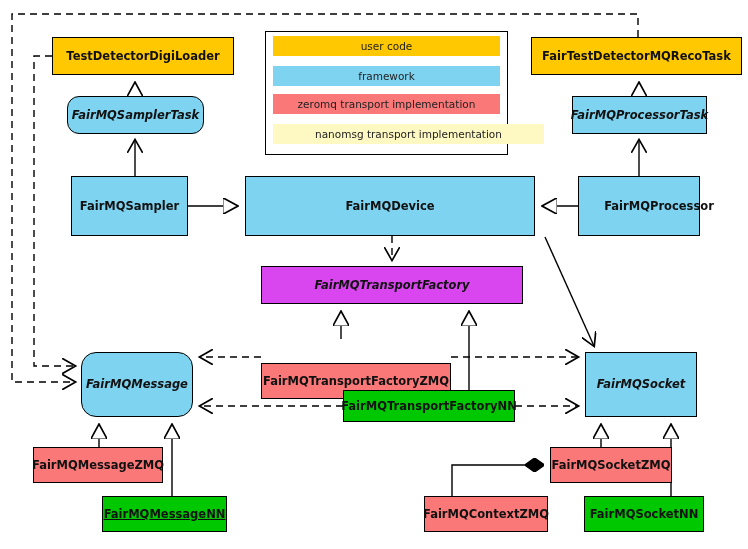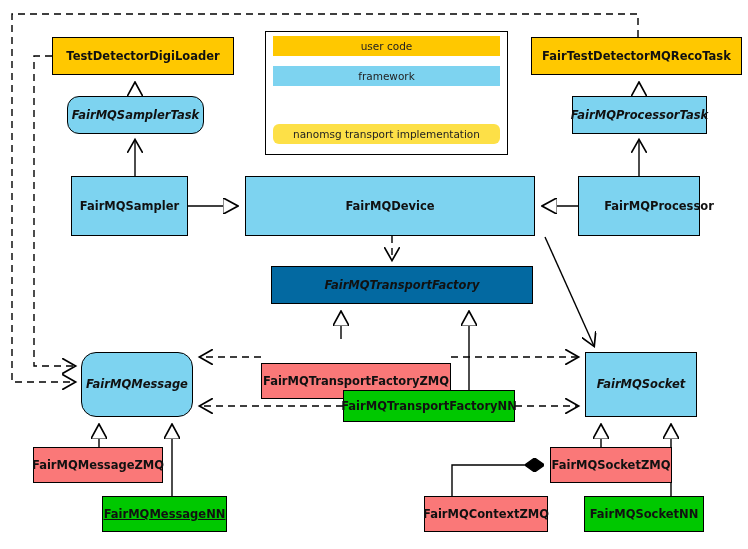--- a/index.html
+++ b/index.html
@@ -77,30 +77,31 @@
 
       <path d="M 671 496 L 671 424" marker-end="url(#hollowTri)"></path>
 
       <path d="M 452 496 L 452 465 L 543 465" marker-end="url(#solidDiamond)"></path>
     </g>
   </svg>
 
   <div class="legend-box" style="left:265px;top:31px;width:243px;height:124px;"></div>
   <div class="legend-row" style="left:273px;top:36px;width:227px;height:20px;background:#FFC800;">user code</div>
   <div class="legend-row" style="left:273px;top:66px;width:227px;height:20px;background:#7DD3F0;">framework</div>
-  <div class="legend-row" style="left:273px;top:124px;width:227px;height:20px;background:#fde047;border-radius:6px;">nanomsg transport implementation</div>
+  <div class="legend-row" style="left:273px;top:94px;width:227px;height:20px;background:#FA7878;">zeromq transport implementation</div>
+  <div class="legend-row" style="left:273px;top:124px;width:271px;height:20px;background:#fef9c3;">nanomsg transport implementation</div>
 
   <div class="node" style="left:52px;top:37px;width:182px;height:38px;background:#FFC800;">TestDetectorDigiLoader</div>
   <div class="node italic" style="left:67px;top:96px;width:137px;height:38px;background:#7DD3F0;border-radius:12px;">FairMQSamplerTask</div>
   <div class="node" style="left:71px;top:176px;width:117px;height:60px;background:#7DD3F0;">FairMQSampler</div>
   <div class="node" style="left:245px;top:176px;width:290px;height:60px;background:#7DD3F0;">FairMQDevice</div>
   <div class="node" style="left:578px;top:176px;width:122px;height:60px;background:#7DD3F0;padding-left:40px;">FairMQProcessor</div>
   <div class="node italic" style="left:572px;top:96px;width:135px;height:38px;background:#7DD3F0;">FairMQProcessorTask</div>
   <div class="node" style="left:531px;top:37px;width:211px;height:38px;background:#FFC800;">FairTestDetectorMQRecoTask</div>
-  <div class="node italic" style="left:271px;top:266px;width:262px;height:38px;background:#0369a1;">FairMQTransportFactory</div>
+  <div class="node italic" style="left:261px;top:266px;width:262px;height:38px;background:#d946ef;">FairMQTransportFactory</div>
   <div class="node" style="left:261px;top:339px;width:190px;height:36px;background:#FA7878;margin-top:24px;">FairMQTransportFactoryZMQ</div>
   <div class="node" style="left:343px;top:390px;width:172px;height:32px;background:#00C800;">FairMQTransportFactoryNN</div>
   <div class="node italic" style="left:81px;top:352px;width:112px;height:65px;background:#7DD3F0;border-radius:15px;">FairMQMessage</div>
   <div class="node italic" style="left:585px;top:352px;width:112px;height:65px;background:#7DD3F0;">FairMQSocket</div>
   <div class="node" style="left:33px;top:447px;width:130px;height:36px;background:#FA7878;">FairMQMessageZMQ</div>
   <div class="node" style="left:102px;top:496px;width:125px;height:36px;background:#00C800;text-decoration:underline;">FairMQMessageNN</div>
   <div class="node" style="left:550px;top:447px;width:122px;height:36px;background:#FA7878;">FairMQSocketZMQ</div>
   <div class="node" style="left:584px;top:496px;width:120px;height:36px;background:#00C800;">FairMQSocketNN</div>
   <div class="node" style="left:390px;top:496px;width:124px;height:36px;background:#FA7878;margin-left:34px;">FairMQContextZMQ</div>
 

